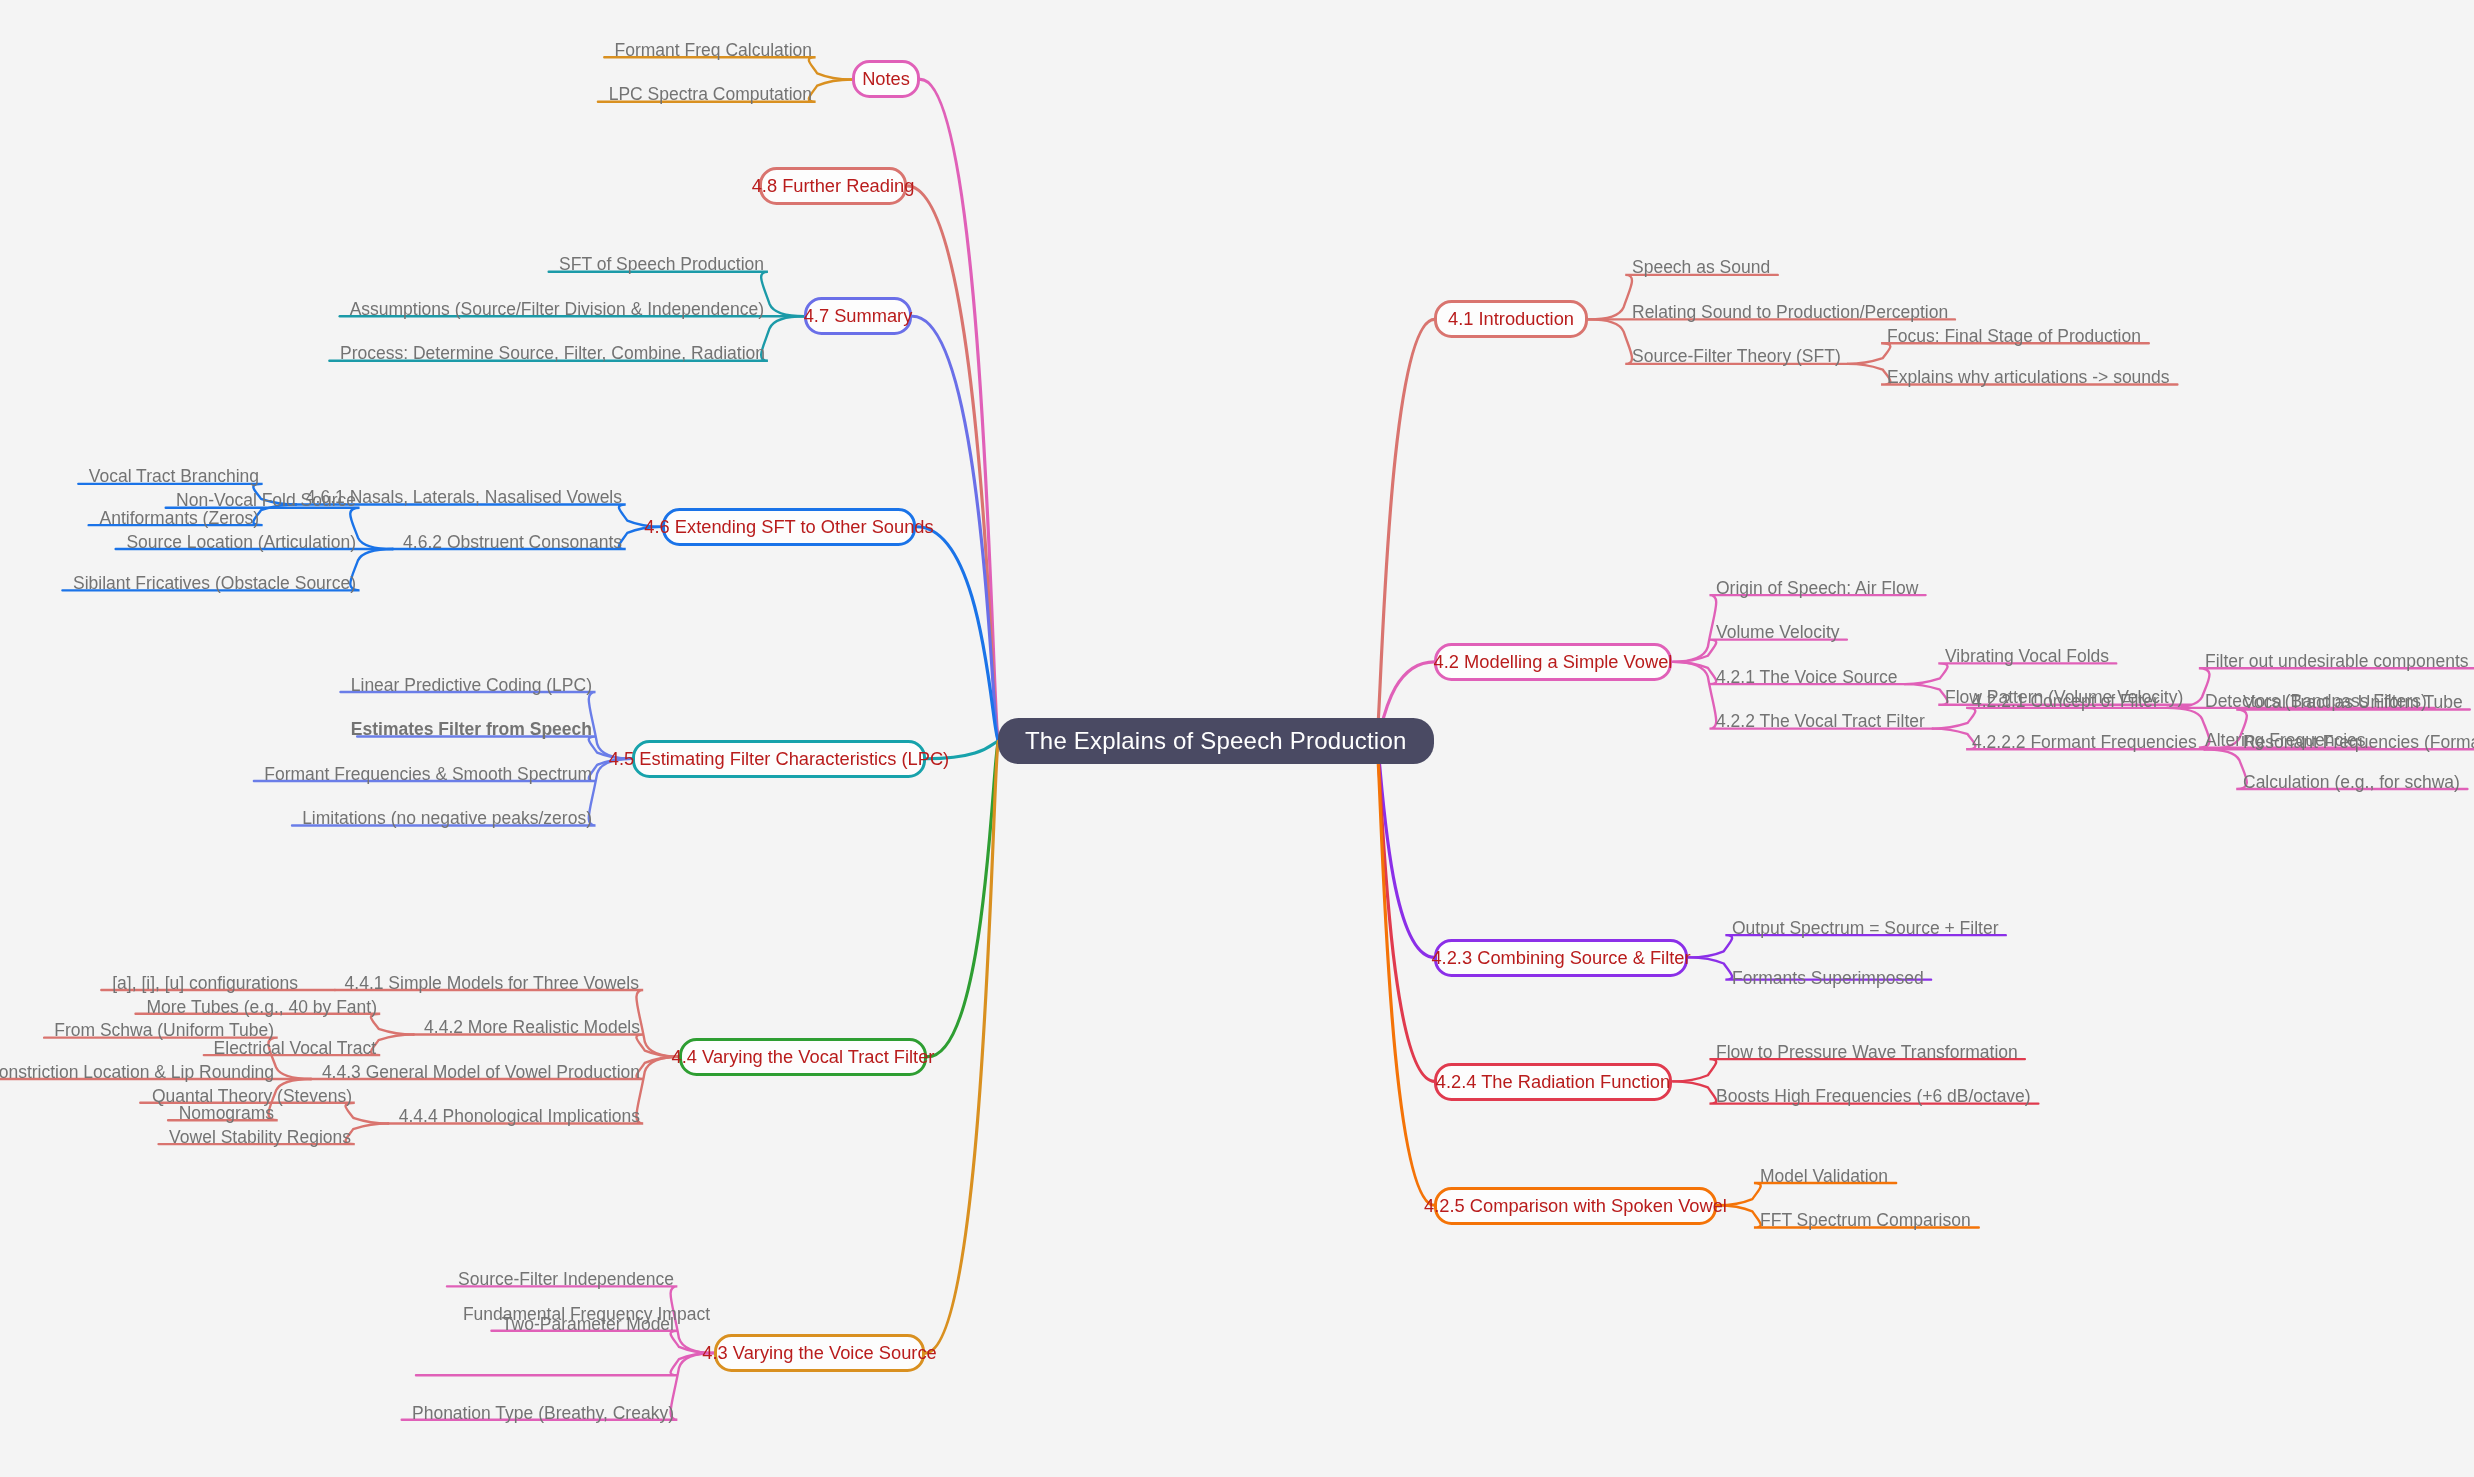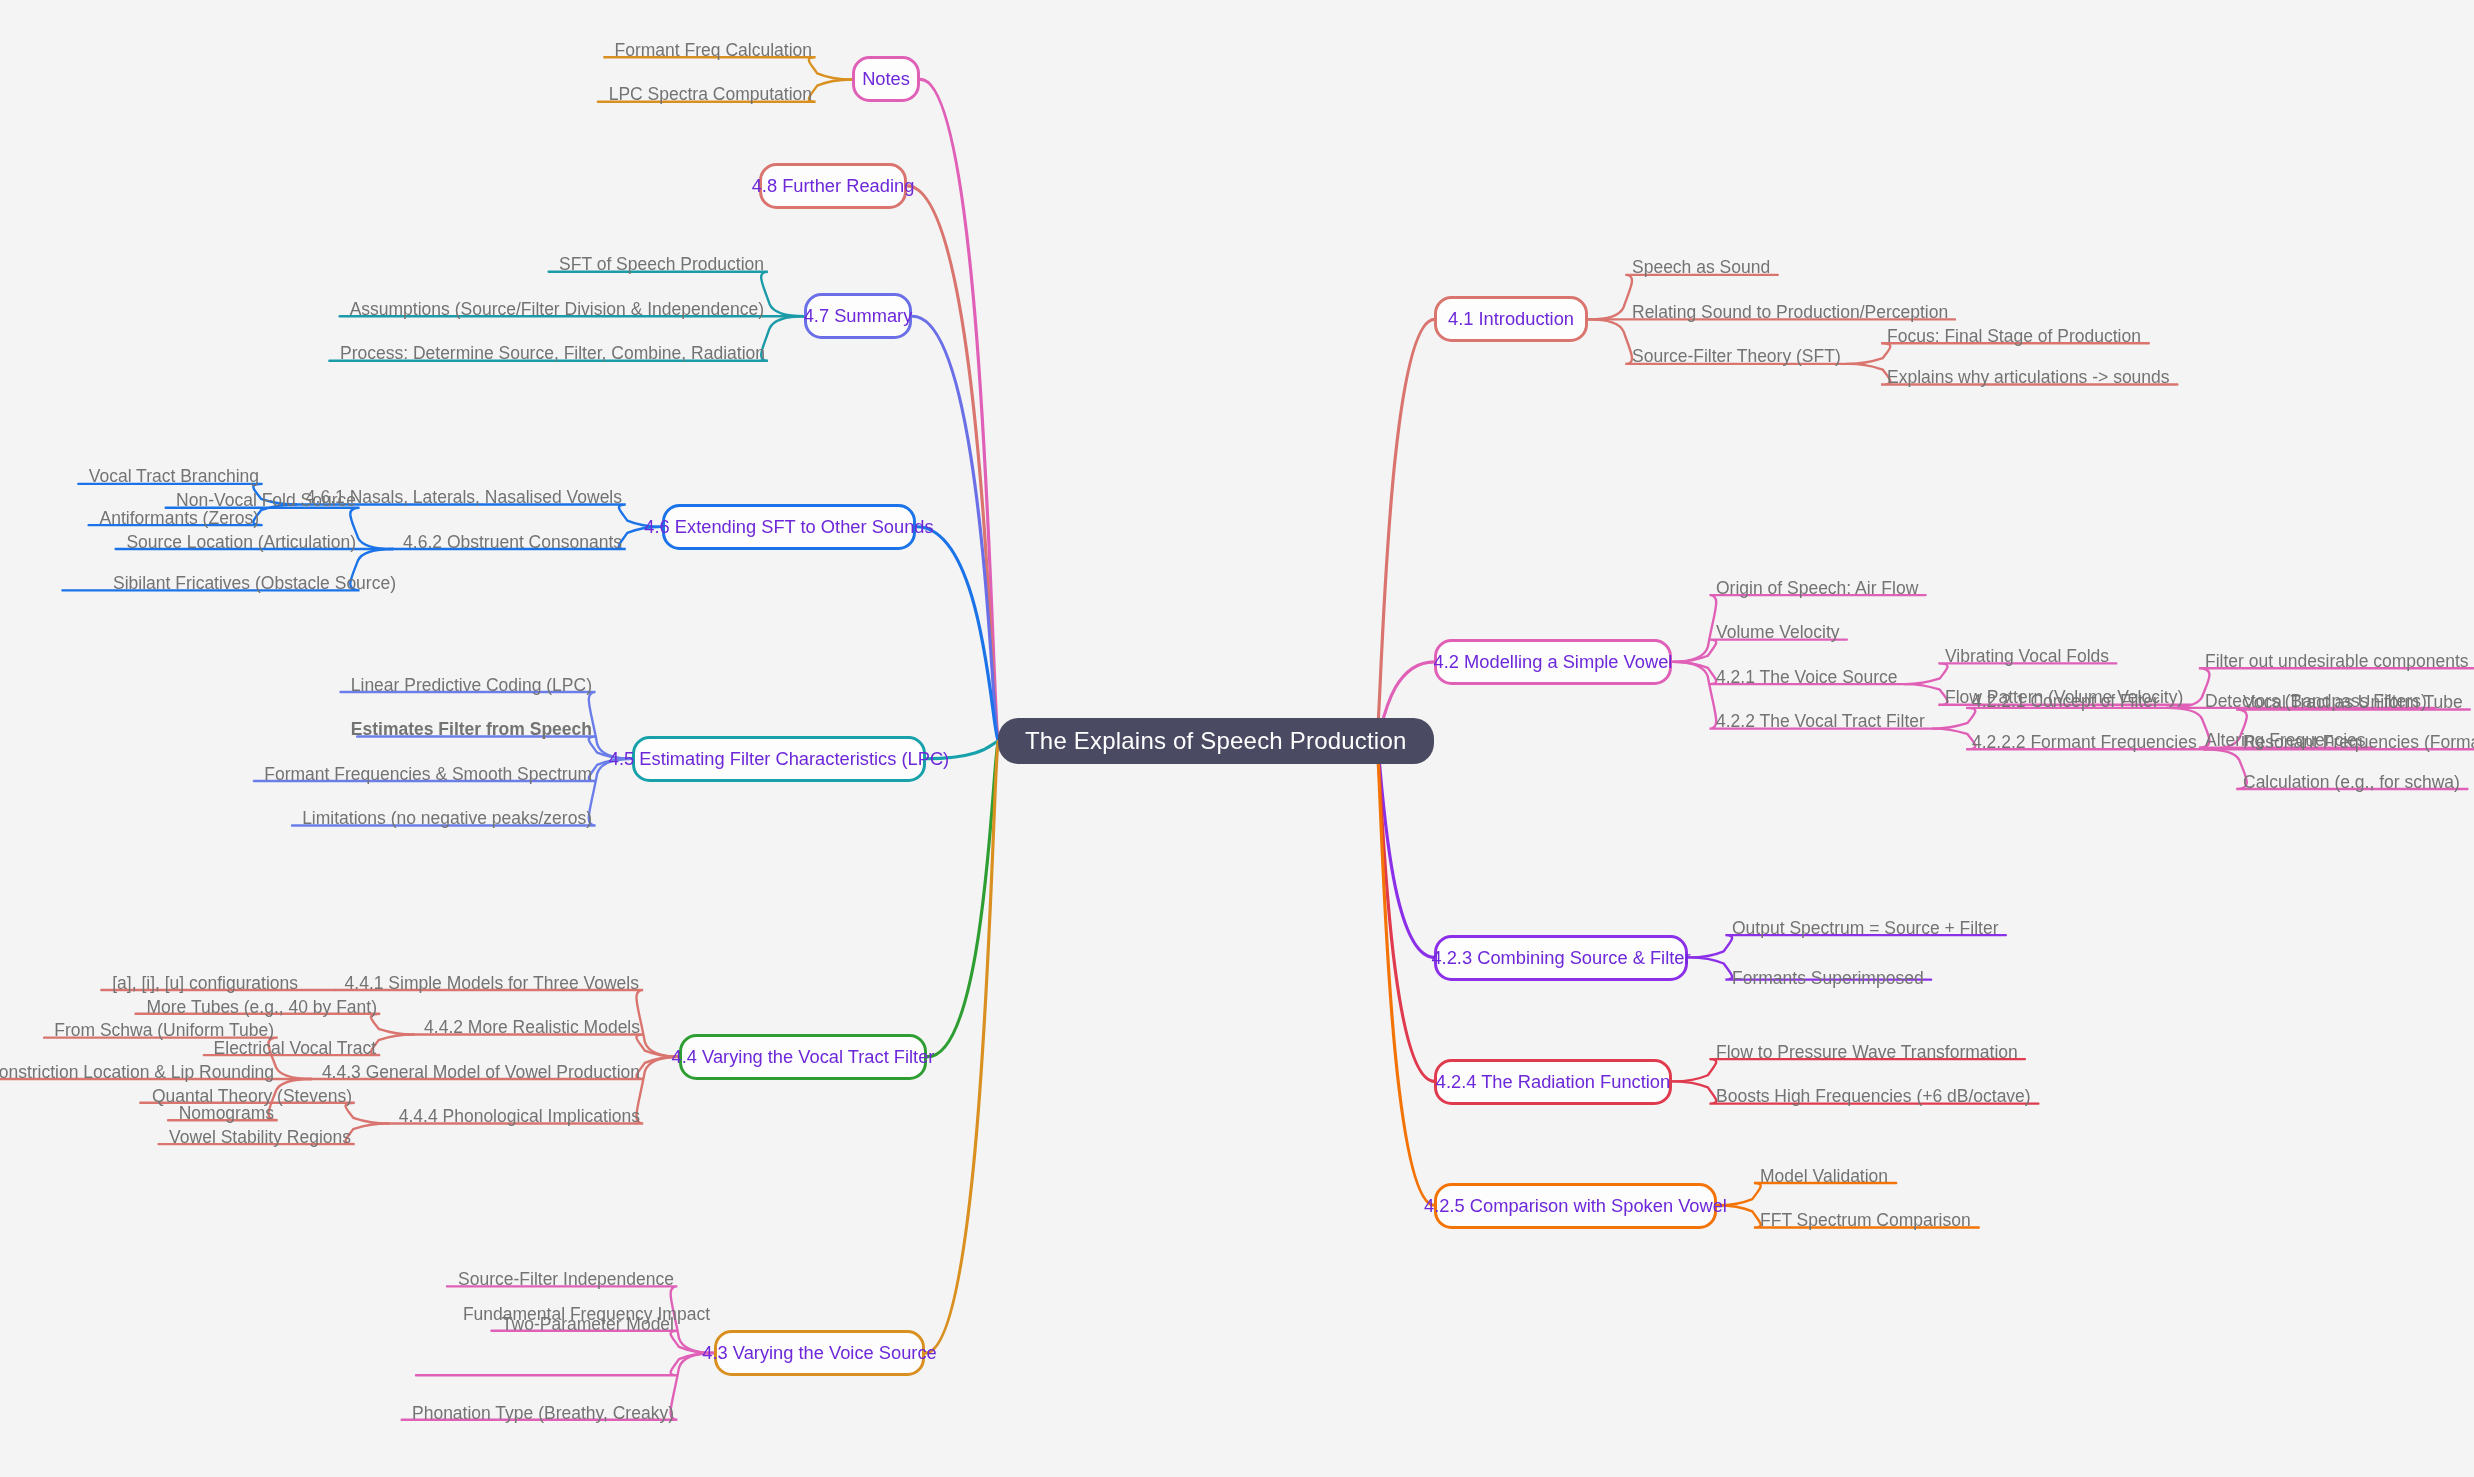--- a/index.html
+++ b/index.html
@@ -23,26 +23,26 @@
     background:#4a4a63;
     color:#ffffff;
     border-radius:20.7px;
     font-size:24px;
     padding:0 27px;
     height:46px;
     letter-spacing:0.2px;
   }
   .node.branch{
     background:#fdfdfd;
-    color:#6d28d9;
+    color:#b91c1c;
     border-radius:17.5px;
     border:3.2px solid #cccccc;
     font-size:18.3px;
     padding:0 17.5px;
-    height:46px;
+    height:38px;
   }
   .node.sub, .node.leaf{
     background:transparent;
     color:#737373;
     font-size:17.5px;
     height:27px;
     padding:0;
     justify-content:flex-start;
     align-items:flex-end;
     line-height:1;
@@ -258,21 +258,21 @@
       </div>
       <div class="node sub lf" style="left: 397px; top: 540px; width: 225px; text-align: right;">
         <span>4.6.2 Obstruent Consonants</span>
       </div>
       <div class="node leaf lf" style="left: 170px; top: 498px; width: 186px;">
         <span>Non-Vocal Fold Source</span>
       </div>
       <div class="node leaf lf" style="left: 120px; top: 540px; width: 236px;">
         <span>Source Location (Articulation)</span>
       </div>
-      <div class="node leaf lf" style="left: 67px; top: 581px; width: 289px; margin-left: 40px;">
+      <div class="node leaf lf" style="left: 67px; top: 581px; width: 289px;">
         <span>Sibilant Fricatives (Obstacle Source)</span>
       </div>
       <div class="node branch" style="left: 632px; top: 759px; width: 294px; border-color: rgb(23, 162, 171);">
         <span>4.5 Estimating Filter Characteristics (LPC)</span>
       </div>
       <div class="node sub lf" style="left: 345px; top: 683px; width: 247px;">
         <span>Linear Predictive Coding (LPC)</span>
       </div>
       <div class="node sub lf" style="left: 362px; top: 727px; width: 230px; font-weight: bold;">
         <span>Estimates Filter from Speech</span>

